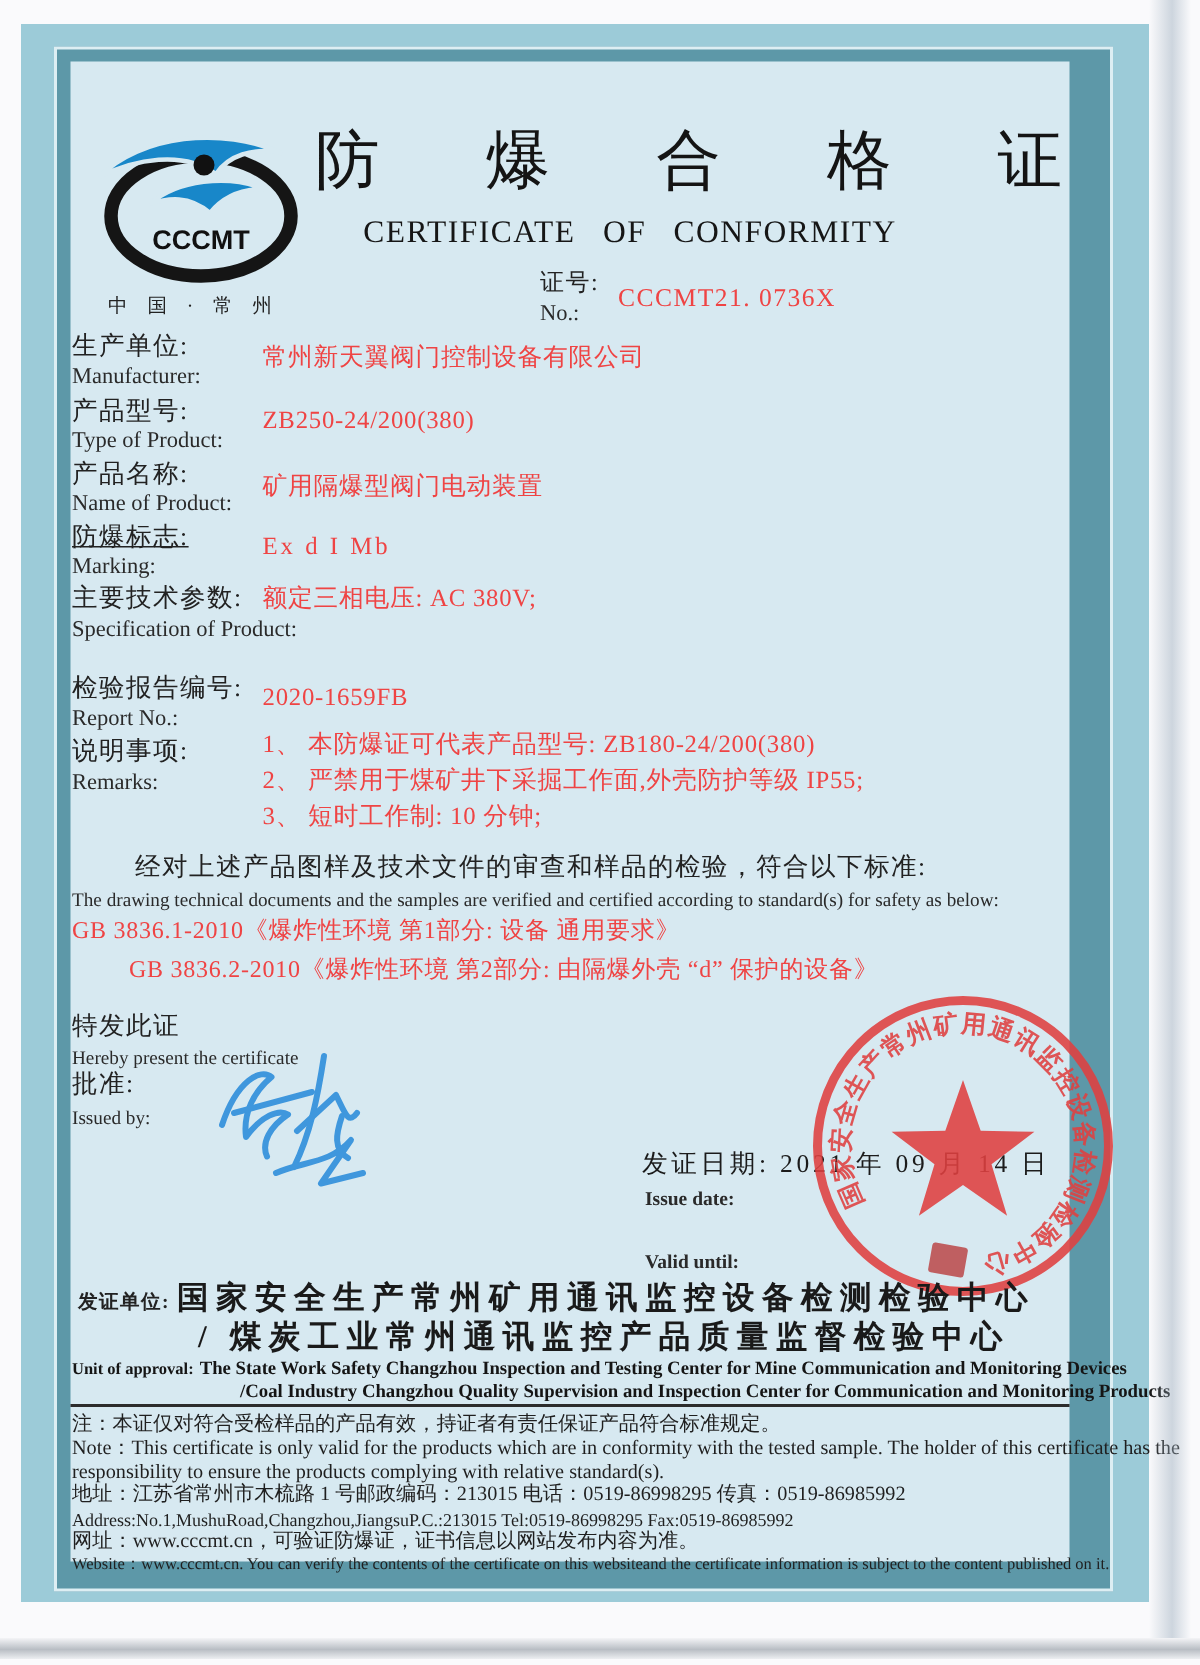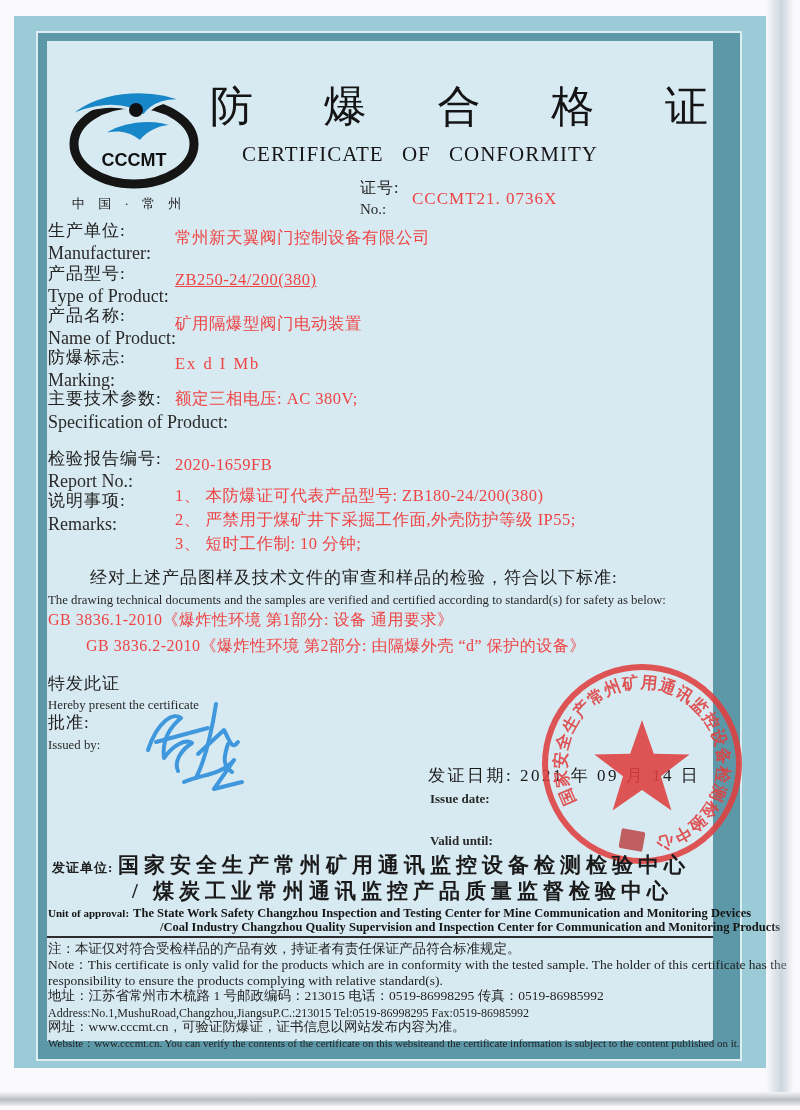--- a/index.html
+++ b/index.html
@@ -7,21 +7,21 @@
     width:800px;height:1110px;position:relative;background:#eef0f2;
     font-family:"Liberation Serif","DejaVu Serif",serif;color:#1c1c1c;
     overflow:hidden;
   }
   .page{position:absolute;left:0;top:0;width:800px;height:1110px;background:#fafafc;}
   .band-outer{position:absolute;left:14px;top:16px;width:752px;height:1052px;background:#9ccbd8;}
   .band-inner{position:absolute;left:36px;top:31px;width:702px;height:1026px;background:#5d98a8;border:2px solid #ddeef3;}
   .content{position:absolute;left:47px;top:41px;width:666px;height:1000px;background:#d7e9f1;}
   .abs{position:absolute;}
   .cnl{font-size:17px;letter-spacing:1px;color:#222;}
-  .enl{font-size:18px;color:#2a2a2a;}
+  .enl{font-size:15px;color:#2a2a2a;}
   .val{font-size:16.5px;color:#ef4444;letter-spacing:0.5px;}
   .title-cn{font-size:43px;letter-spacing:30px;text-indent:30px;font-weight:500;color:#141414;text-align:center;white-space:nowrap;}
   .title-en{font-size:21px;word-spacing:12px;color:#161616;text-align:center;letter-spacing:1px;}
   .big-cn{font-size:21px;font-weight:bold;letter-spacing:5px;color:#1a1a1a;white-space:nowrap;}
   .en-bold{font-size:12.5px;font-weight:bold;color:#151515;white-space:nowrap;}
   .foot{font-size:13.5px;color:#1f1f1f;line-height:16px;white-space:nowrap;}
   .rule{position:absolute;background:#2c2c2c;height:2px;}
   .date-cn{font-size:17px;letter-spacing:2.5px;white-space:nowrap;color:#1b1b1b;}
   .edge-shadow-right{position:absolute;left:766px;top:0;width:28px;height:1092px;
     background:linear-gradient(to right, rgba(140,160,178,0), rgba(150,168,185,0.45) 55%, rgba(250,250,252,0.1));}
@@ -50,27 +50,27 @@
   <div class="abs cnl" style="left:360px;top:178px;font-size:16px;">证号:</div>
   <div class="abs enl" style="left:360px;top:201px;font-size:15px;">No.:</div>
   <div class="abs val" style="left:412px;top:189px;font-size:17px;letter-spacing:1px;">CCCMT21. 0736X</div>
 
   <div class="abs cnl" style="left:48px;top:219px;">生产单位:</div>
   <div class="abs enl" style="left:48px;top:243px;">Manufacturer:</div>
   <div class="abs val" style="left:175px;top:227px;">常州新天翼阀门控制设备有限公司</div>
 
   <div class="abs cnl" style="left:48px;top:262px;">产品型号:</div>
   <div class="abs enl" style="left:48px;top:286px;">Type of Product:</div>
-  <div class="abs val" style="left:175px;top:270px;text-decoration:underline;">ZB250-24/200(380)</div>
+  <div class="abs val" style="left:175px;top:270px;">ZB250-24/200(380)</div>
 
   <div class="abs cnl" style="left:48px;top:304px;">产品名称:</div>
   <div class="abs enl" style="left:48px;top:328px;">Name of Product:</div>
   <div class="abs val" style="left:175px;top:313px;">矿用隔爆型阀门电动装置</div>
 
-  <div class="abs cnl" style="left:48px;top:346px;">防爆标志:</div>
+  <div class="abs cnl" style="left:48px;top:346px;text-decoration:underline;">防爆标志:</div>
   <div class="abs enl" style="left:48px;top:370px;">Marking:</div>
   <div class="abs val" style="left:175px;top:354px;letter-spacing:2px;">Ex d I Mb</div>
 
   <div class="abs cnl" style="left:48px;top:387px;">主要技术参数:</div>
   <div class="abs enl" style="left:48px;top:412px;">Specification of Product:</div>
   <div class="abs val" style="left:175px;top:388px;">额定三相电压: AC 380V;</div>
 
   <div class="abs cnl" style="left:48px;top:447px;">检验报告编号:</div>
   <div class="abs enl" style="left:48px;top:471px;">Report No.:</div>
   <div class="abs val" style="left:175px;top:455px;">2020-1659FB</div>

